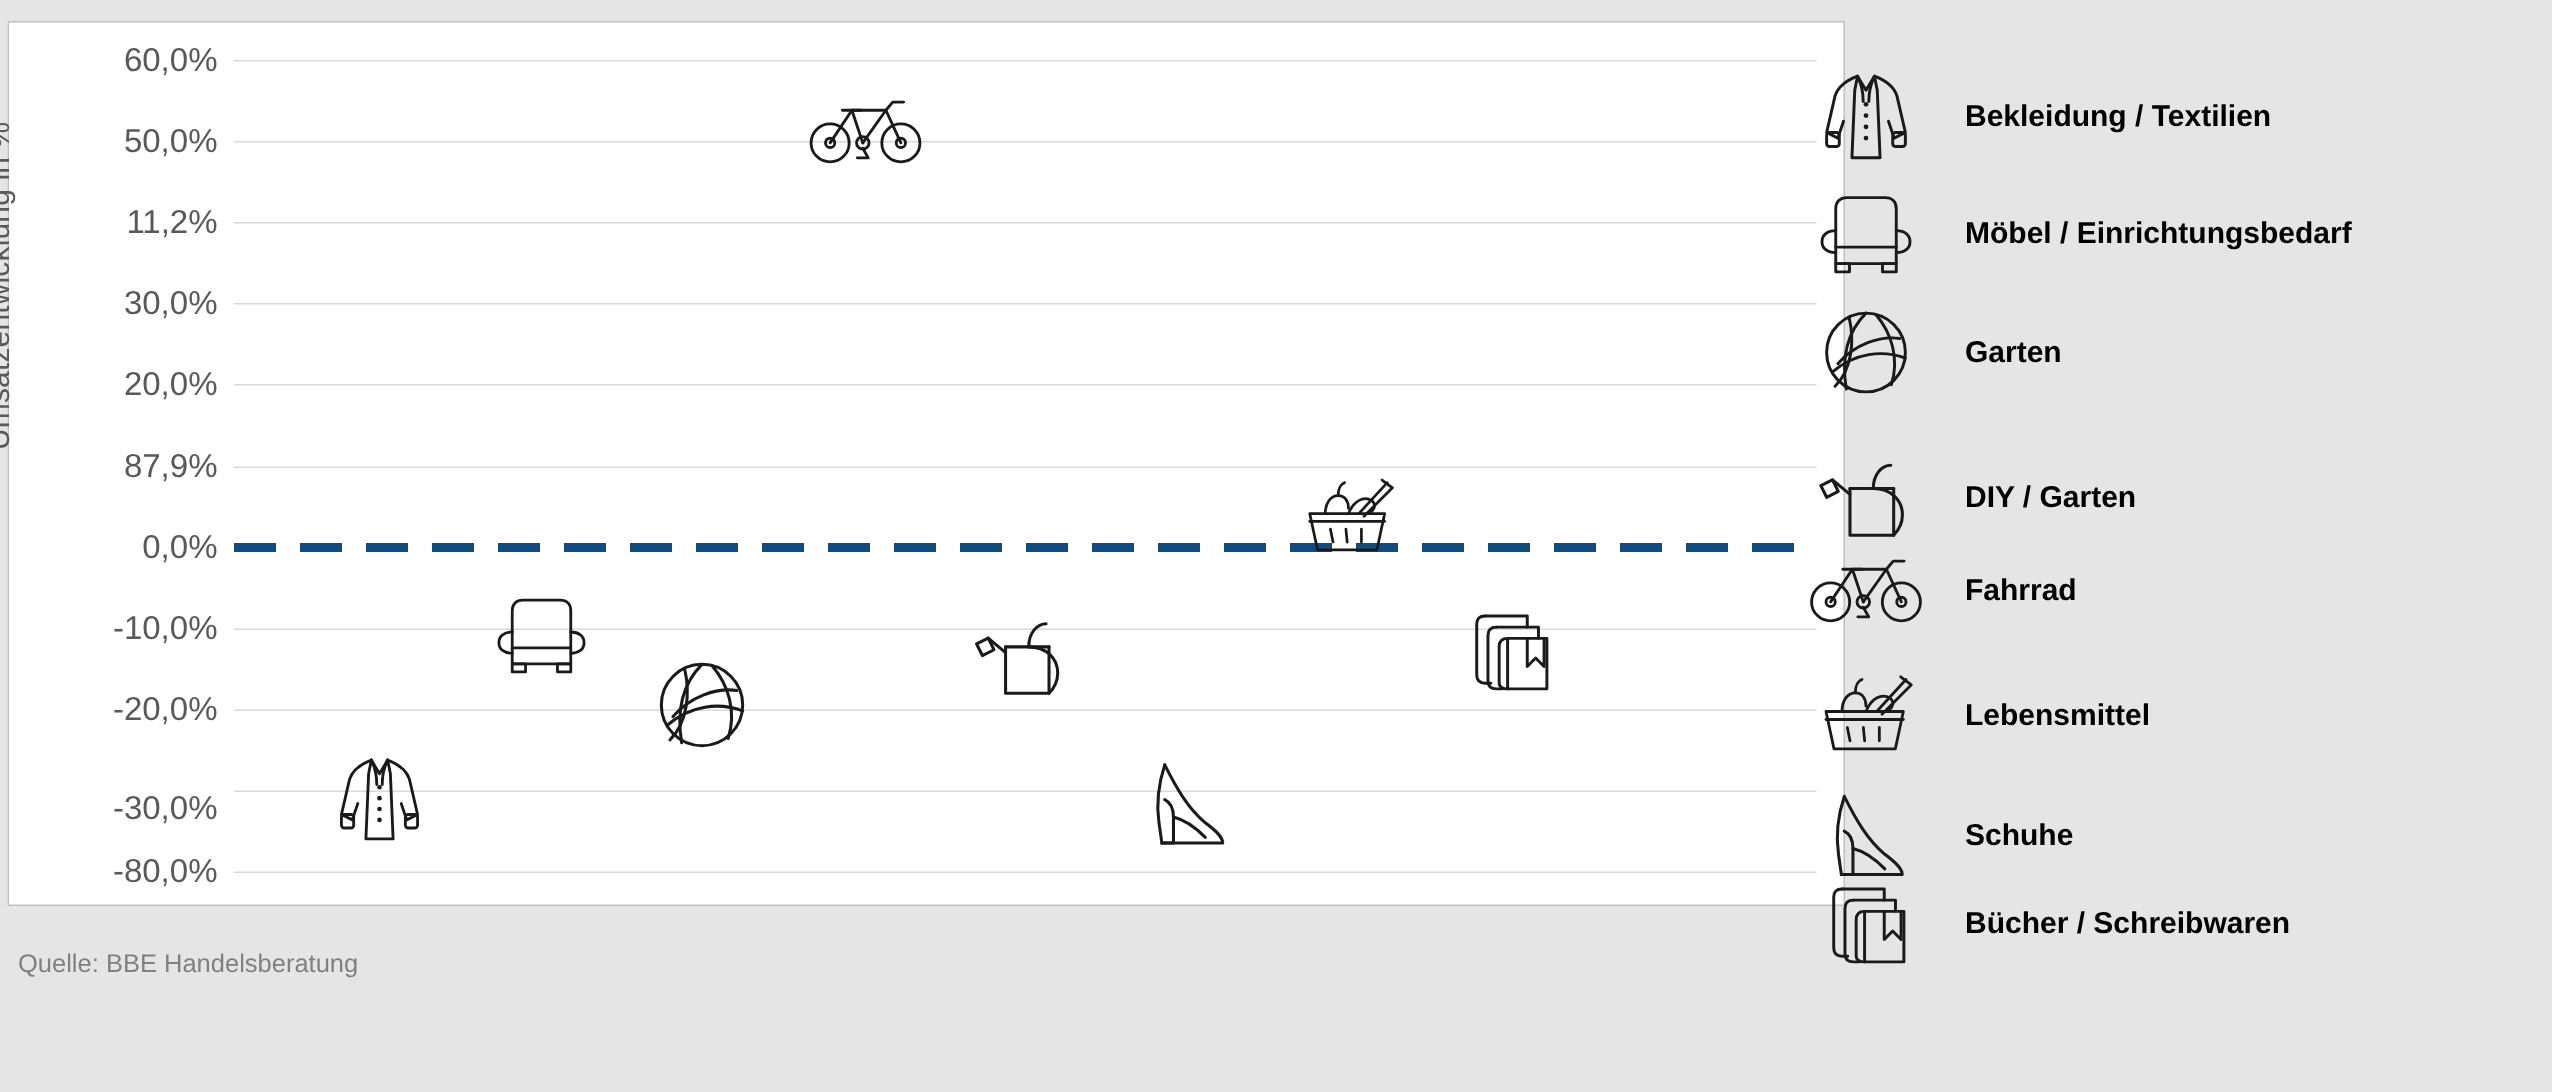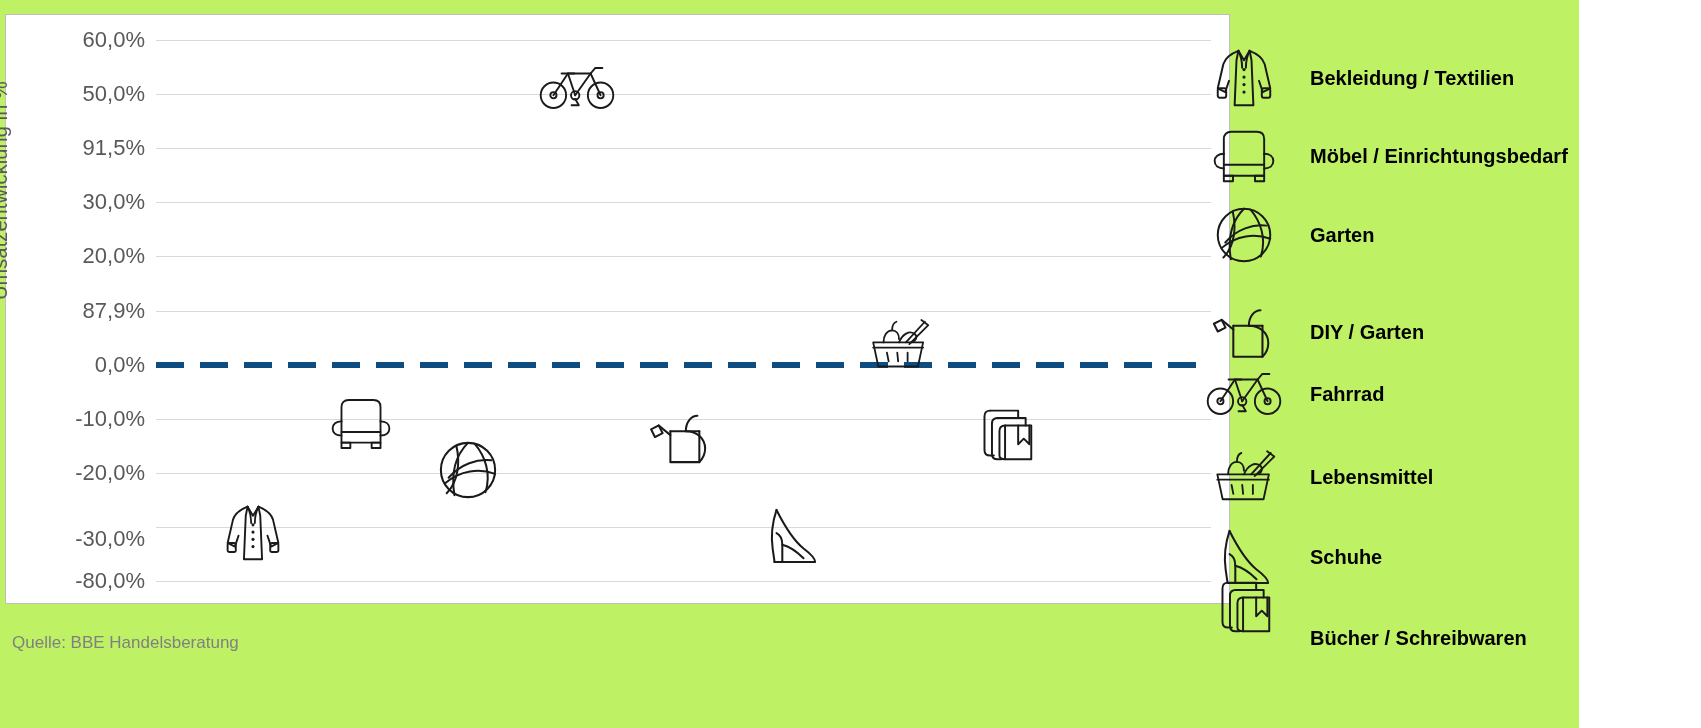--- a/index.html
+++ b/index.html
@@ -2,21 +2,21 @@
 <html><head>
 <meta charset="utf-8">
 <style>
   * { box-sizing: border-box; margin: 0; padding: 0; }
   html, body {
     width: 1701px; height: 728px;
     background: #ffffff;
     font-family: "Liberation Sans", sans-serif;
     overflow: hidden;
   }
-  #root { position: relative; width: 1579px; height: 728px; background: #bef264; }
+  #root { position: relative; width: 1701px; height: 728px; background: #e5e5e5; }
 
   
   .plot-frame {
     position: absolute;
     left: 5px; top: 14px;
     width: 1225px; height: 590px;
     border: 1px solid #bfbfbf;
     background: #ffffff;
   }
 
@@ -246,21 +246,21 @@
         <path d="M46 22 L46 42 L52 36 L58 42 L58 22"></path>
       </g>
     </svg>
         </div>
       </div>
   </div>
 
   <div id="ticklabels">
       <div class="tick-label" style="top: 40px;">60,0%</div>
       <div class="tick-label" style="top: 94.1px;">50,0%</div>
-      <div class="tick-label" style="top: 148.2px;">91,5%</div>
+      <div class="tick-label" style="top: 148.2px;">11,2%</div>
       <div class="tick-label" style="top: 202.3px;">30,0%</div>
       <div class="tick-label" style="top: 256.4px;">20,0%</div>
       <div class="tick-label" style="top: 310.5px;">87,9%</div>
       <div class="tick-label" style="top: 364.6px;">0,0%</div>
       <div class="tick-label" style="top: 418.7px;">-10,0%</div>
       <div class="tick-label" style="top: 472.8px;">-20,0%</div>
       <div class="tick-label" style="top: 539px;">-30,0%</div>
       <div class="tick-label" style="top: 581px;">-80,0%</div>
     </div>
   <div class="y-axis-title">Umsatzentwicklung in %</div>
@@ -382,21 +382,21 @@
       <g fill="none" stroke="#1a1a1a" stroke-width="2.1" stroke-linejoin="round" stroke-linecap="round">
         <path d="M14 4 C10 16 8 30 10 44 L12 58"></path>
         <path d="M14 4 C22 20 30 34 42 44 C50 50 54 54 54 58 L12 58"></path>
         <path d="M12 58 L20 58 L20 40 C20 34 18 30 14 28"></path>
         <path d="M20 40 C28 42 36 48 42 54"></path>
       </g>
     </svg>
         </span>
         <span class="legend-label">Schuhe</span>
       </div>
-      <div class="legend-item" style="top: 544px; align-items: flex-end;">
+      <div class="legend-item" style="top: 556px;">
         <span class="legend-icon">
           <svg viewBox="0 0 66 62" width="62" height="58">
       <g fill="none" stroke="#1a1a1a" stroke-width="2.1" stroke-linejoin="round" stroke-linecap="round">
         <path d="M16 6 L46 6 L46 14"></path>
         <path d="M16 6 C12 6 10 8 10 12 L10 48 C10 52 12 54 16 54 L20 54"></path>
         <path d="M24 14 L54 14 L54 22"></path>
         <path d="M24 14 C20 14 18 16 18 20 L18 52 C18 56 20 58 24 58 L28 58"></path>
         <path d="M32 22 L60 22 L60 58 L32 58 Z"></path>
         <path d="M32 22 C28 22 26 24 26 28 L26 54 C26 57 28 58 32 58"></path>
         <path d="M46 22 L46 42 L52 36 L58 42 L58 22"></path>

